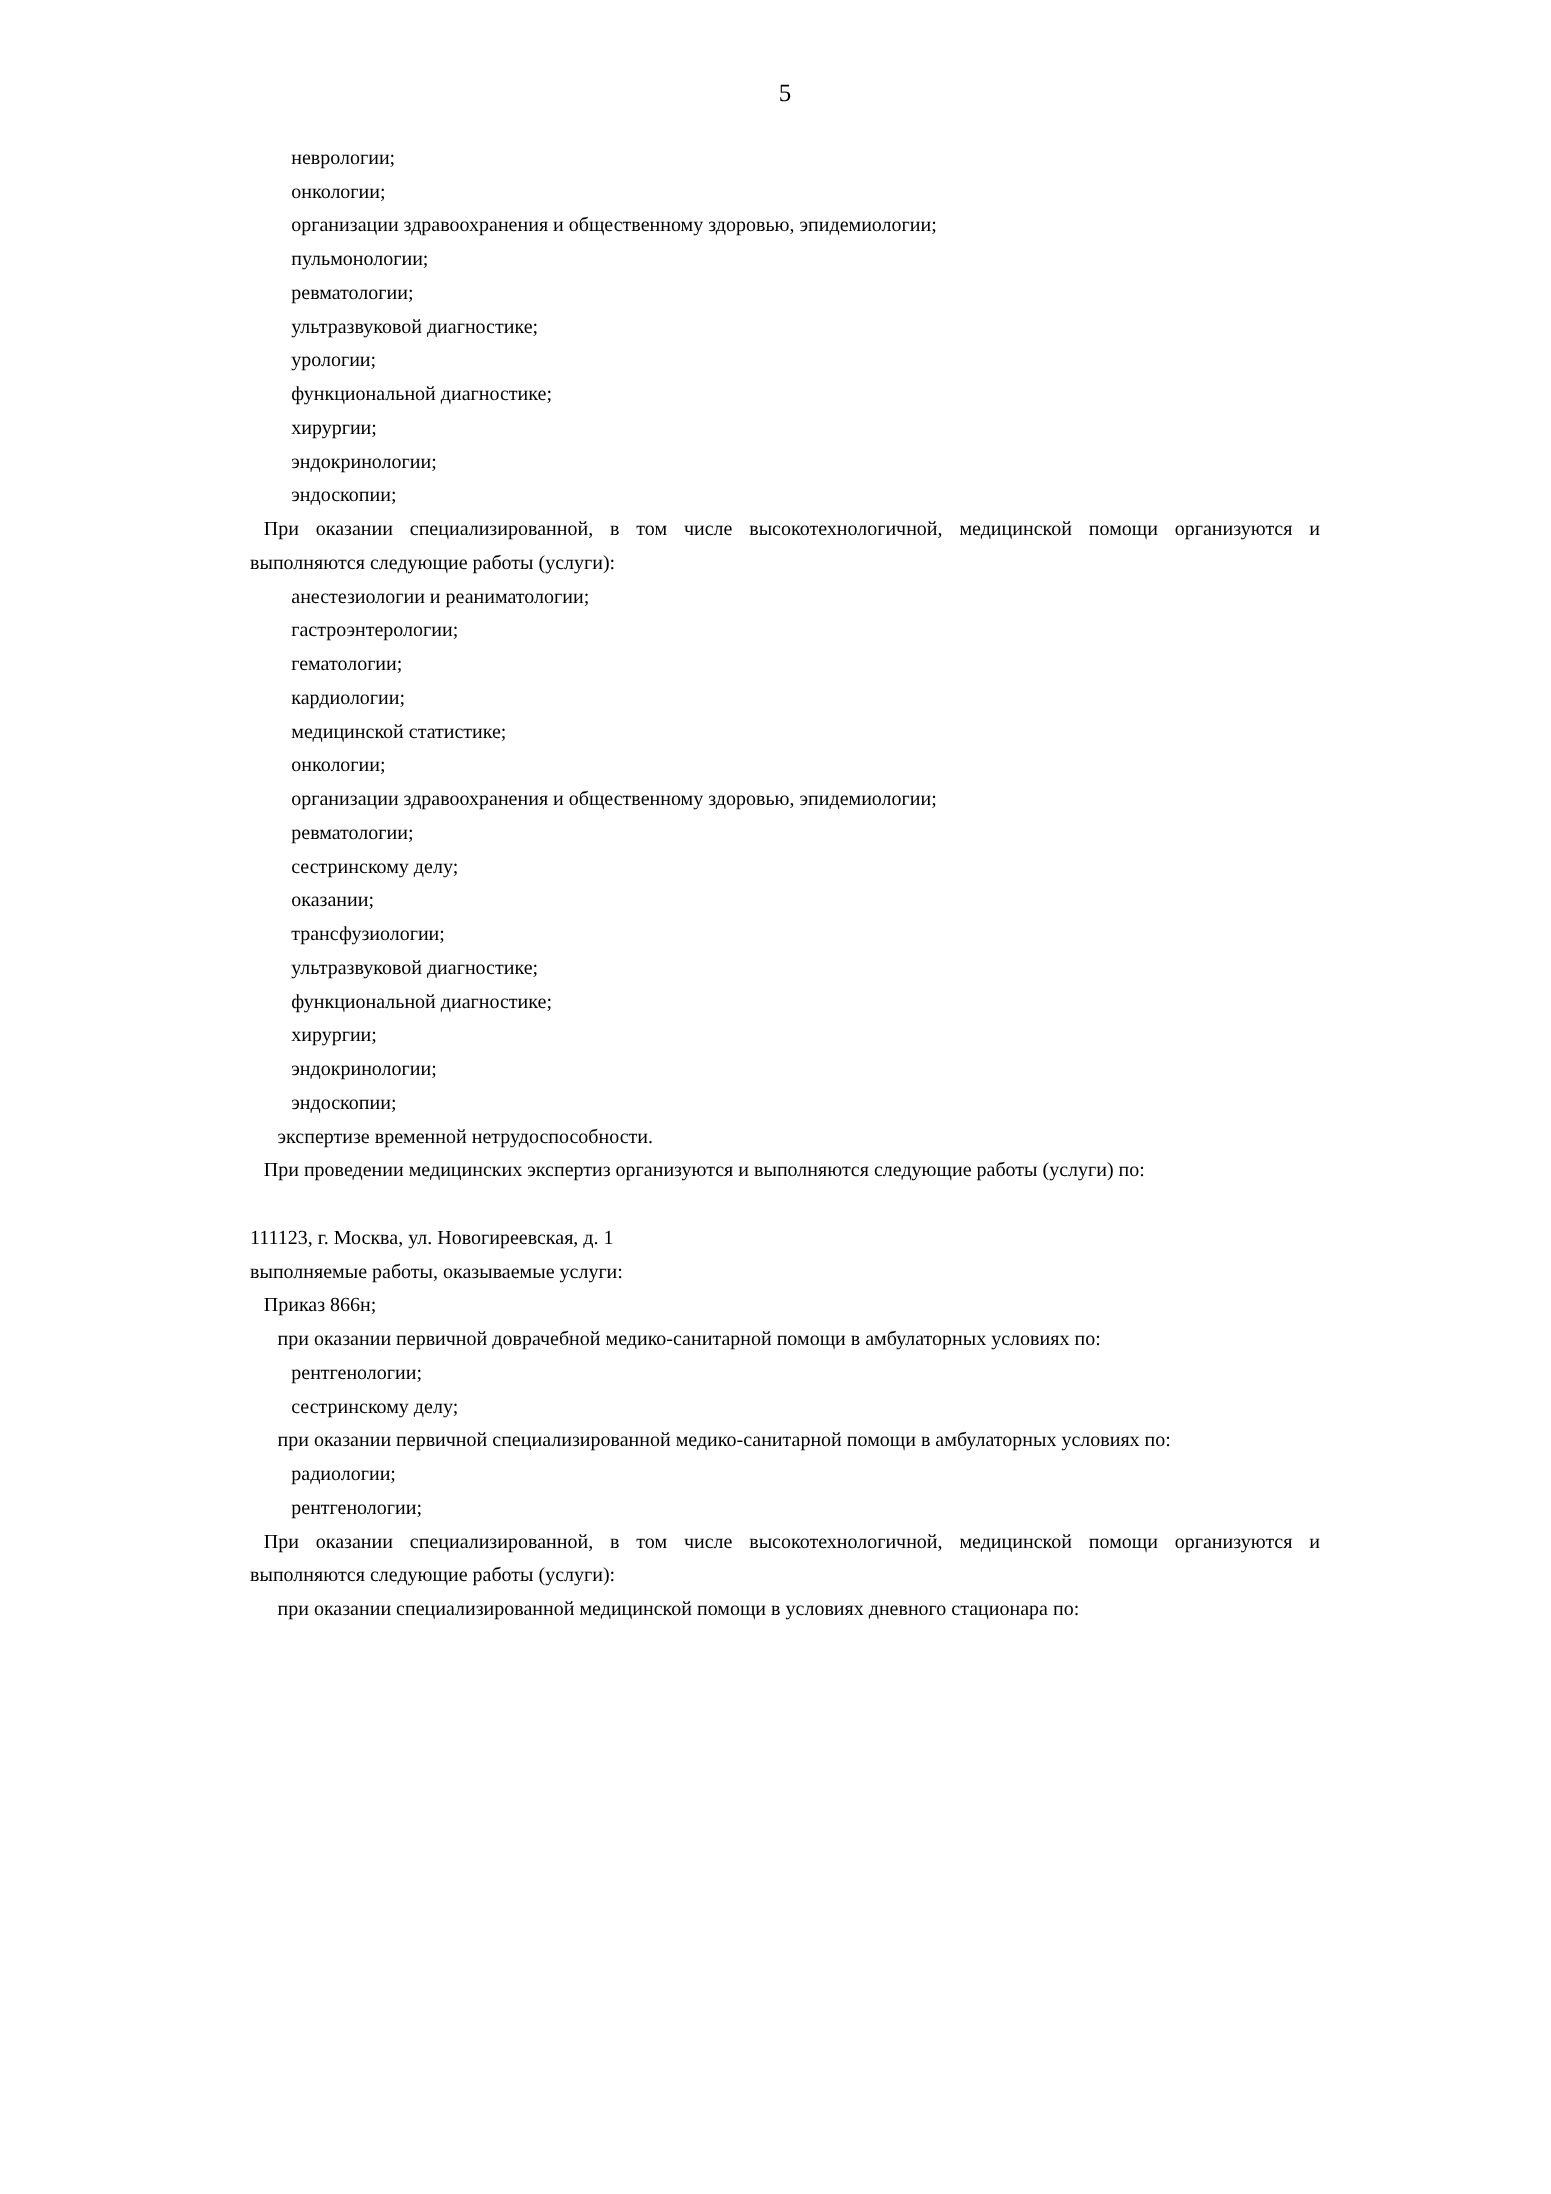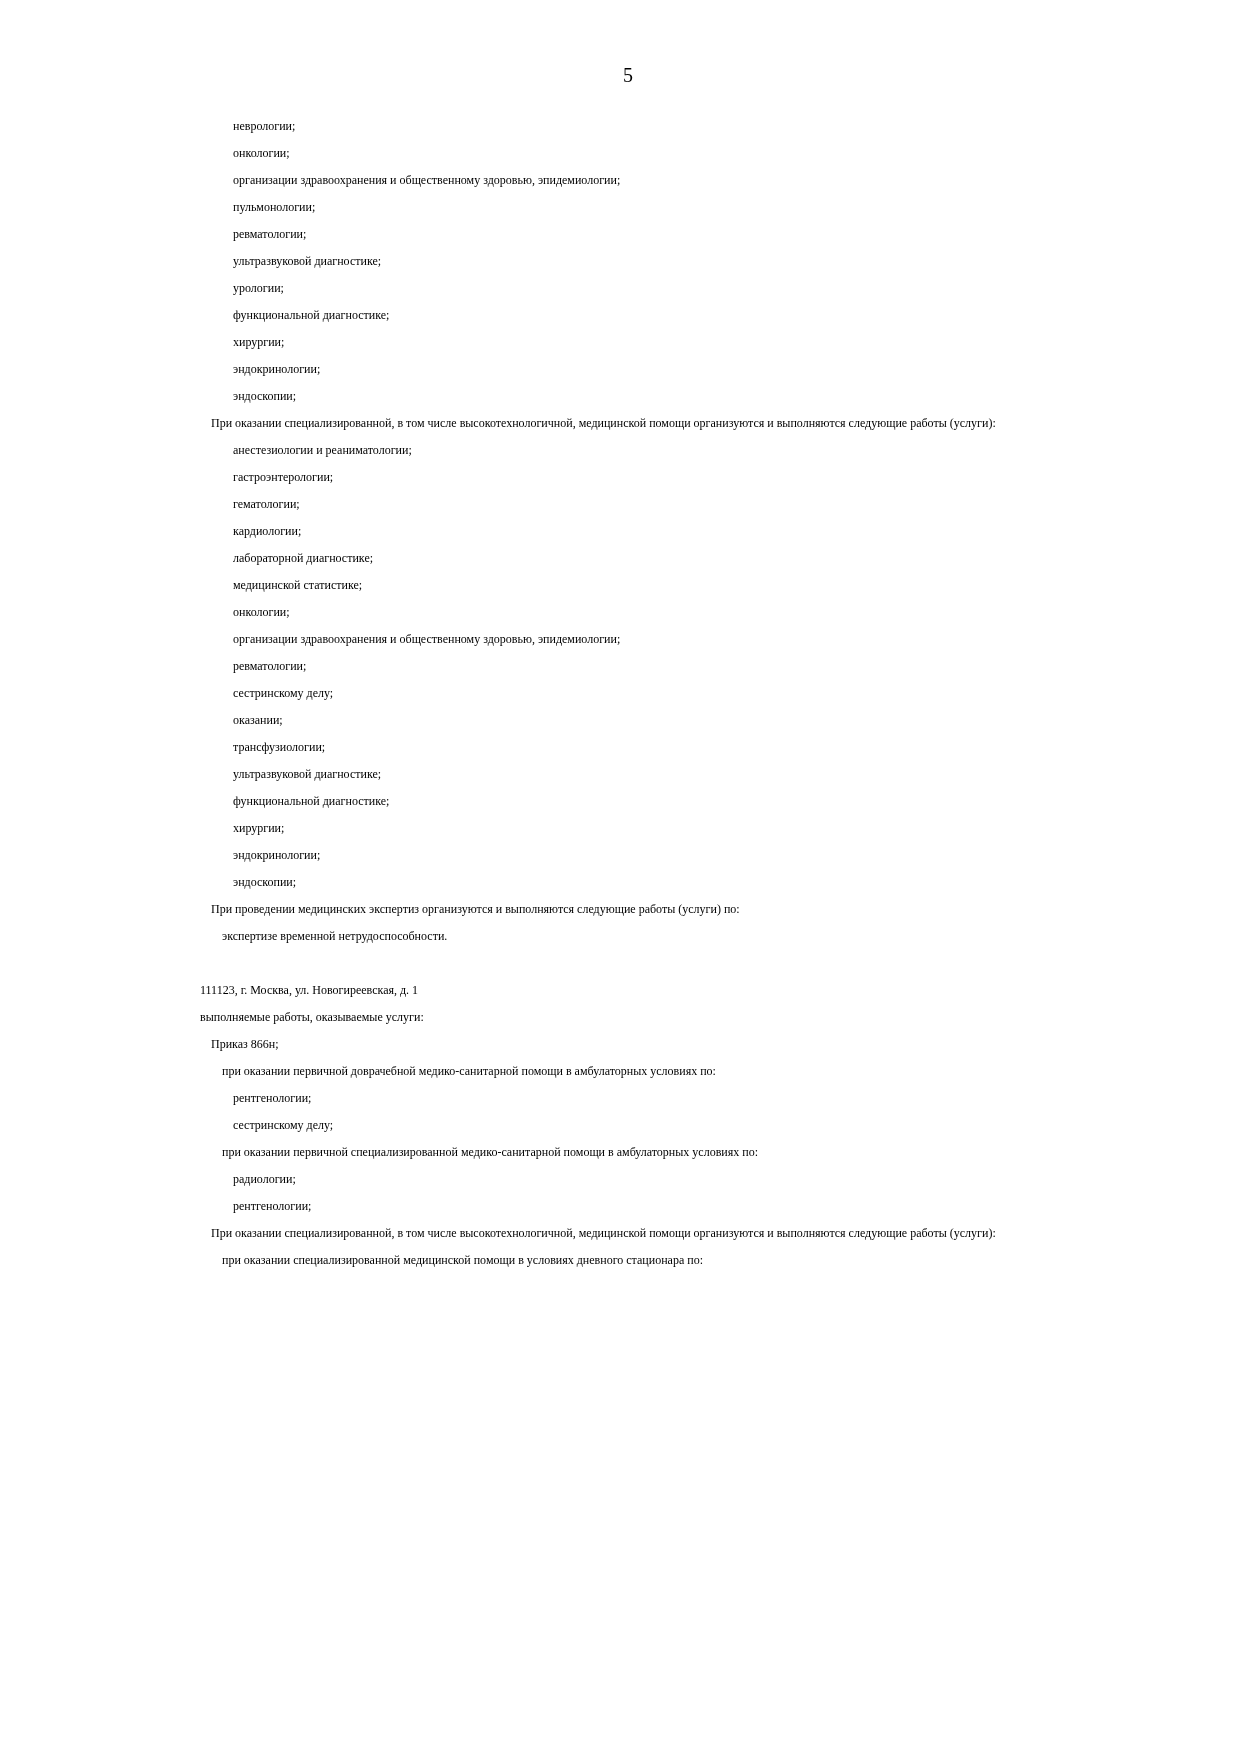--- a/index.html
+++ b/index.html
@@ -23,21 +23,21 @@
     width: 856px;
     text-align: center;
     font-size: 20px;
     line-height: 27px;
   }
   .doc-body {
     position: absolute;
     top: 113px;
     left: 200px;
     width: 856px;
-    font-size: 12px;
+    font-size: 16px;
     line-height: 27px;
   }
   p.block {
     margin: 0;
     padding: 0;
   }
   p.item {
     padding-left: 33px;
     text-align: left;
   }
@@ -71,35 +71,34 @@
       <p class="block item">урологии;</p>
       <p class="block item">функциональной диагностике;</p>
       <p class="block item">хирургии;</p>
       <p class="block item">эндокринологии;</p>
       <p class="block item">эндоскопии;</p>
       <p class="block para">При оказании специализированной, в том числе высокотехнологичной, медицинской помощи организуются и выполняются следующие работы (услуги):</p>
       <p class="block item">анестезиологии и реаниматологии;</p>
       <p class="block item">гастроэнтерологии;</p>
       <p class="block item">гематологии;</p>
       <p class="block item">кардиологии;</p>
-      <p class="block item">лабораторной диагностике;</p>
       <p class="block item">медицинской статистике;</p>
       <p class="block item">онкологии;</p>
       <p class="block item">организации здравоохранения и общественному здоровью, эпидемиологии;</p>
       <p class="block item">ревматологии;</p>
       <p class="block item">сестринскому делу;</p>
       <p class="block item">оказании;</p>
       <p class="block item">трансфузиологии;</p>
       <p class="block item">ультразвуковой диагностике;</p>
       <p class="block item">функциональной диагностике;</p>
       <p class="block item">хирургии;</p>
       <p class="block item">эндокринологии;</p>
       <p class="block item">эндоскопии;</p>
+      <p class="block subpara">экспертизе временной нетрудоспособности.</p>
       <p class="block para">При проведении медицинских экспертиз организуются и выполняются следующие работы (услуги) по:</p>
-      <p class="block subpara">экспертизе временной нетрудоспособности.</p>
       <p class="block spacer"></p>
       <p class="block plain">111123, г. Москва, ул. Новогиреевская, д. 1</p>
       <p class="block plain">выполняемые работы, оказываемые услуги:</p>
       <p class="block para">Приказ 866н;</p>
       <p class="block subpara">при оказании первичной доврачебной медико-санитарной помощи в амбулаторных условиях по:</p>
       <p class="block item">рентгенологии;</p>
       <p class="block item">сестринскому делу;</p>
       <p class="block subpara">при оказании первичной специализированной медико-санитарной помощи в амбулаторных условиях по:</p>
       <p class="block item">радиологии;</p>
       <p class="block item">рентгенологии;</p>

